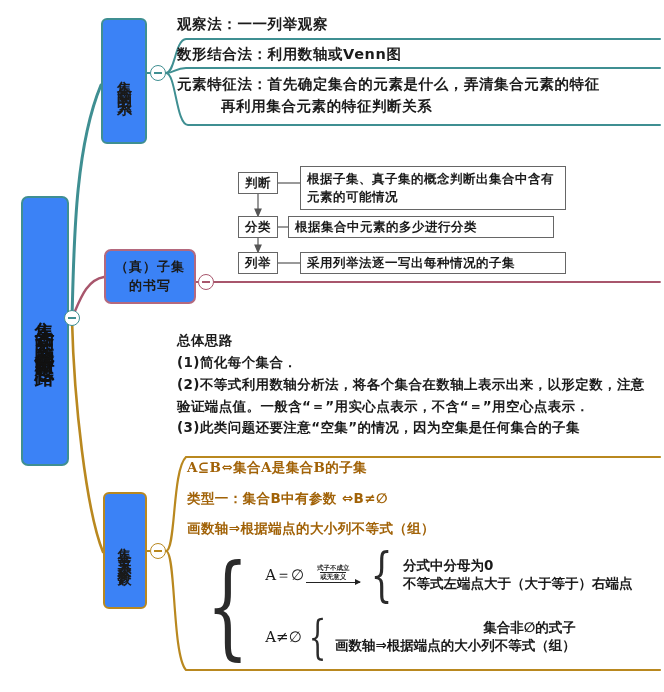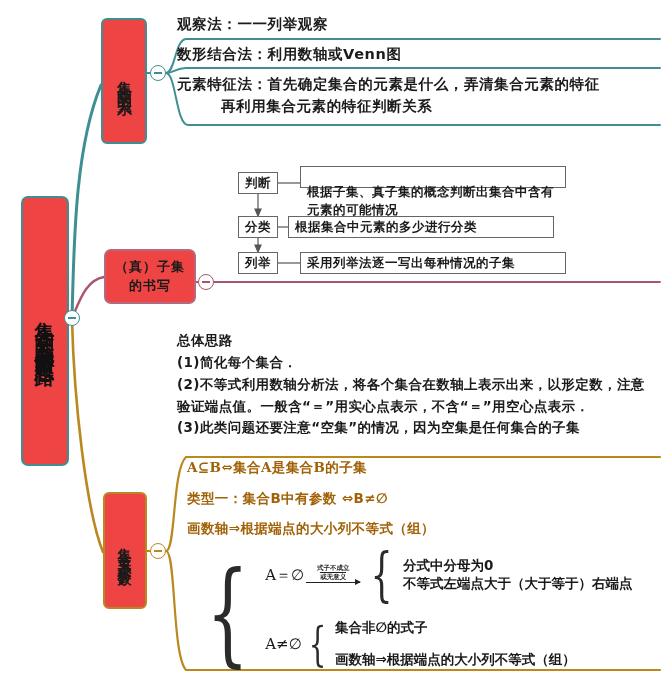--- a/index.html
+++ b/index.html
@@ -12,21 +12,21 @@
     color:#1a1a1a;
   }
   #canvas{position:absolute;inset:0;width:664px;height:692px;}
   svg.lines{position:absolute;left:0;top:0;width:664px;height:692px;pointer-events:none;}
 
   
   .node{
     position:absolute;
     box-sizing:border-box;
     border-radius:6px;
-    background:#ef4444;
+    background:#3b82f6;
     display:flex;
     align-items:center;
     justify-content:center;
     text-align:center;
   }
   
   .vtext{
     writing-mode:vertical-rl;
     text-orientation:upright;
     letter-spacing:3px;
@@ -107,21 +107,21 @@
     color:#1b1b1b;
     display:flex;align-items:center;
     padding:2px 6px;
     line-height:1.42;
     letter-spacing:0.5px;
   }
   .fbox.small{justify-content:center;width:40px;height:22px;}
   #fb-judge{left:238px;top:172px;}
   #fb-class{left:238px;top:216px;}
   #fb-list {left:238px;top:252px;}
-  #fd-judge{left:300px;top:166px;width:266px;height:22px;align-items:flex-start;padding-top:16px;}
+  #fd-judge{left:300px;top:166px;width:266px;height:44px;align-items:flex-start;padding-top:3px;}
   #fd-class{left:288px;top:216px;width:266px;height:22px;}
   #fd-list {left:300px;top:252px;width:266px;height:22px;}
 
   
   #overall{
     position:absolute;left:177px;top:330px;width:480px;
     font-size:13.5px;font-weight:700;line-height:1.62;
     letter-spacing:0.4px;color:#1b1b1b;
   }
   #overall .ttl{display:block;}
@@ -160,21 +160,21 @@
   }
   .arrowwrap .shaft:after{
     content:"";position:absolute;right:-1px;top:-3px;
     border-left:6px solid #222;
     border-top:3.5px solid transparent;
     border-bottom:3.5px solid transparent;
   }
   .inner-brace{font-size:58px;line-height:0;color:#2b2b2b;margin:0 3px 0 1px;}
   .inner-brace.sm{font-size:46px;}
   .rhs{display:flex;flex-direction:column;font-size:13.5px;font-weight:700;}
-  .rhs.tight{gap:14px;}
+  .rhs.tight{text-align:right;}
 </style>
 </head>
 <body>
 
 <div id="canvas">
 
   <svg class="lines" viewBox="0 0 664 692">
 
     <path d="M72 318 C 74 250, 74 150, 101 85" fill="none" stroke="#3f8f92" stroke-width="3" stroke-linecap="round"></path>
 

